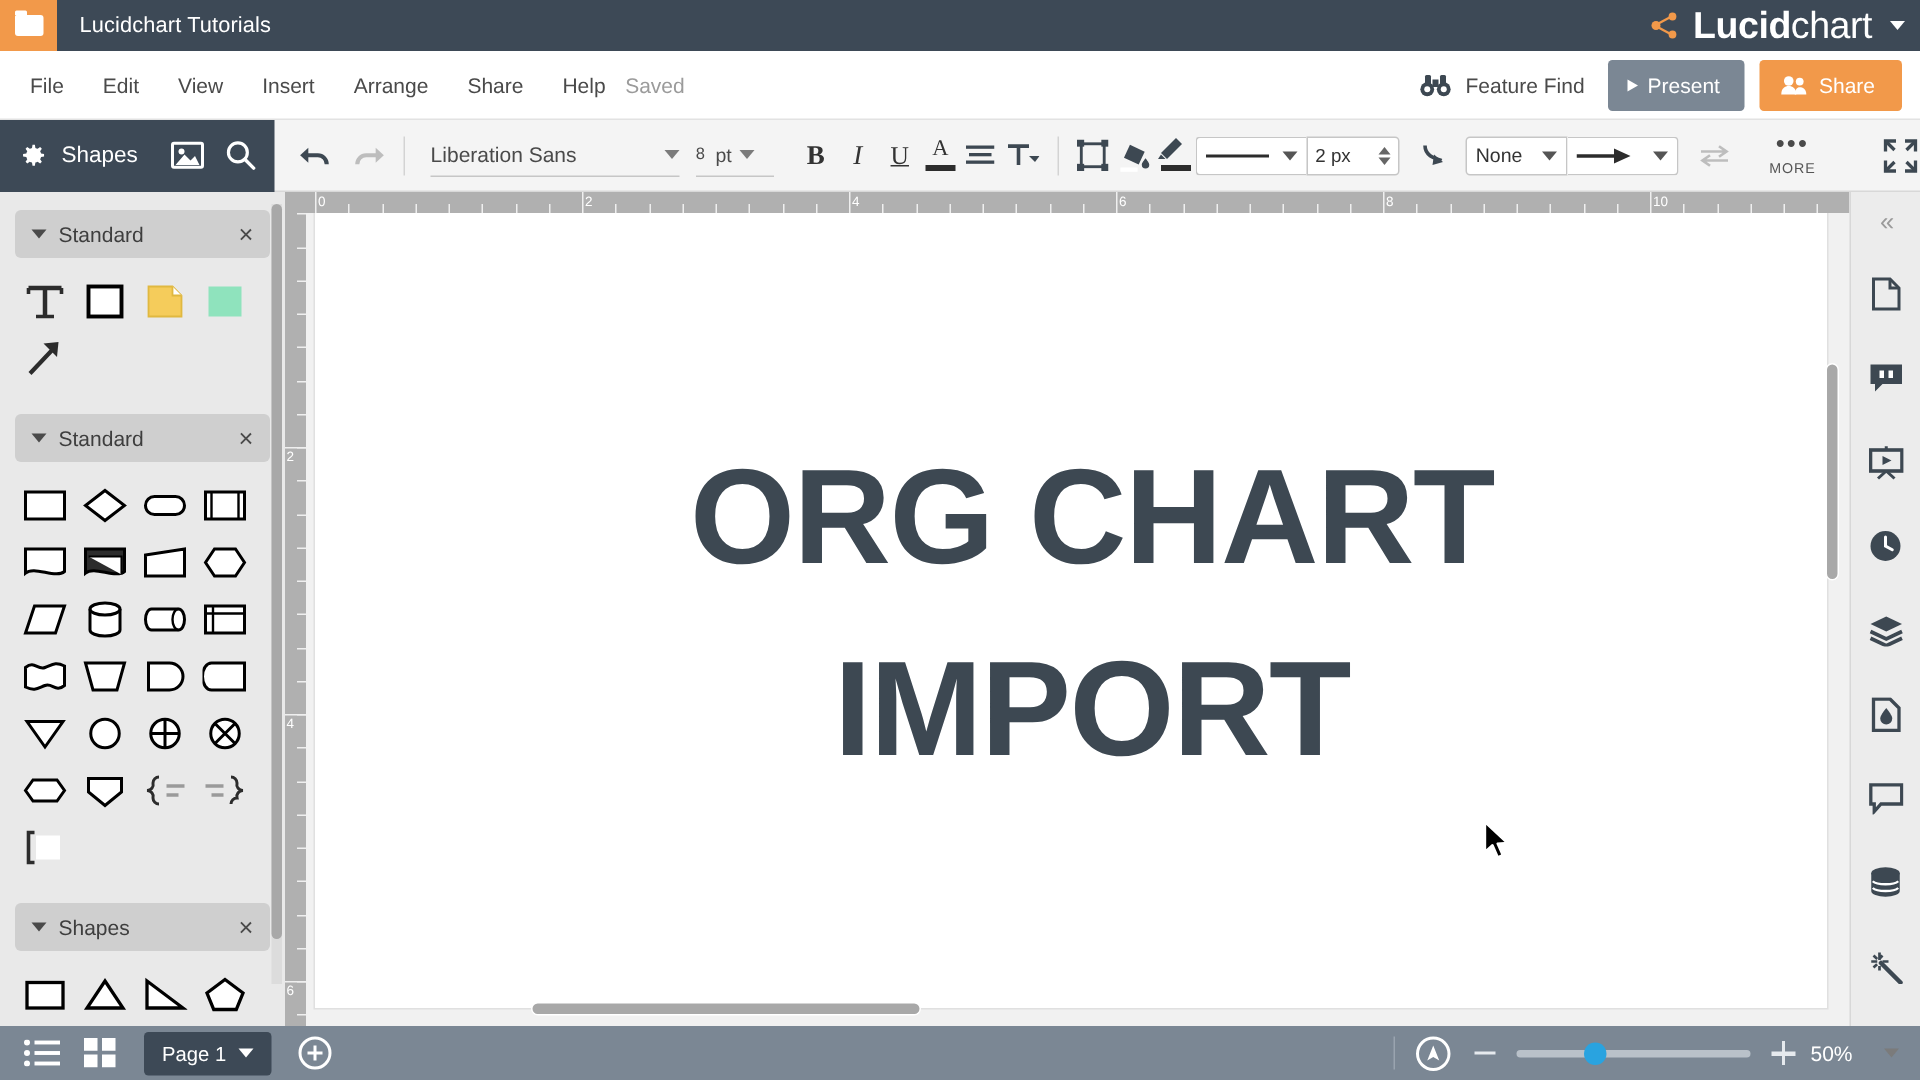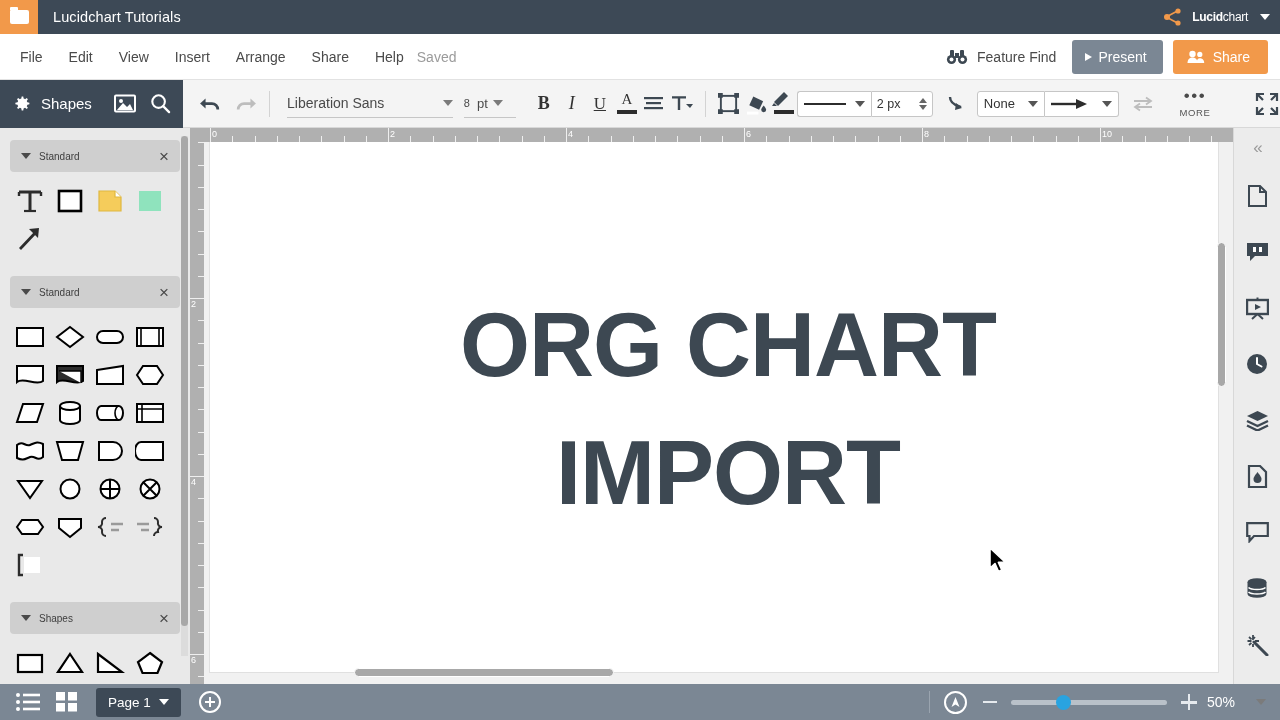--- a/index.html
+++ b/index.html
@@ -28,21 +28,21 @@
     width: 8px; height: 3px; background: #fff; border-radius: 1px 1px 0 0;
   }
   .doc-title {
     color: #fff; font-size: 14.5px; margin-left: 15px; letter-spacing: .1px;
   }
   .brand {
     margin-left: auto; display: flex; align-items: center;
     padding-right: 10px; color: #fff;
   }
   .brand-mark { margin-right: 7px; display: block; }
-  .brand-text { font-size: 12px; letter-spacing: -.3px; }
+  .brand-text { font-size: 25px; letter-spacing: -.3px; }
   .brand-text b { font-weight: bold; }
   .brand-text span { font-weight: normal; }
   .brand-caret {
     margin-left: 12px; width: 0; height: 0;
     border-left: 5px solid transparent; border-right: 5px solid transparent;
     border-top: 6px solid #fff;
   }
 
   
   .menubar {
@@ -164,21 +164,21 @@
   }
   .panel-head {
     margin: 12px 10px 0 10px; height: 32px; background: #cfcfcf;
     border-radius: 4px; display: flex; align-items: center; padding: 0 11px;
   }
   .panel-caret {
     width: 0; height: 0; border-left: 5px solid transparent;
     border-right: 5px solid transparent; border-top: 6px solid #4a4a4a;
     margin-right: 8px;
   }
-  .panel-title { font-size: 10px; color: #3e3e3e; }
+  .panel-title { font-size: 14px; color: #3e3e3e; }
   .panel-x { margin-left: auto; color: #4a4a4a; font-size: 17px; line-height: 1; }
   .shape-grid { display: flex; flex-wrap: wrap; padding: 10px 8px 6px 10px; }
   .shape-cell {
     width: 40px; height: 38px; margin-right: 0; display: flex;
     align-items: center; justify-content: center;
   }
   .lp-scrollbar {
     position: absolute; right: 2px; top: 8px; width: 7px; height: 520px;
     background: #dcdcdc;
   }

